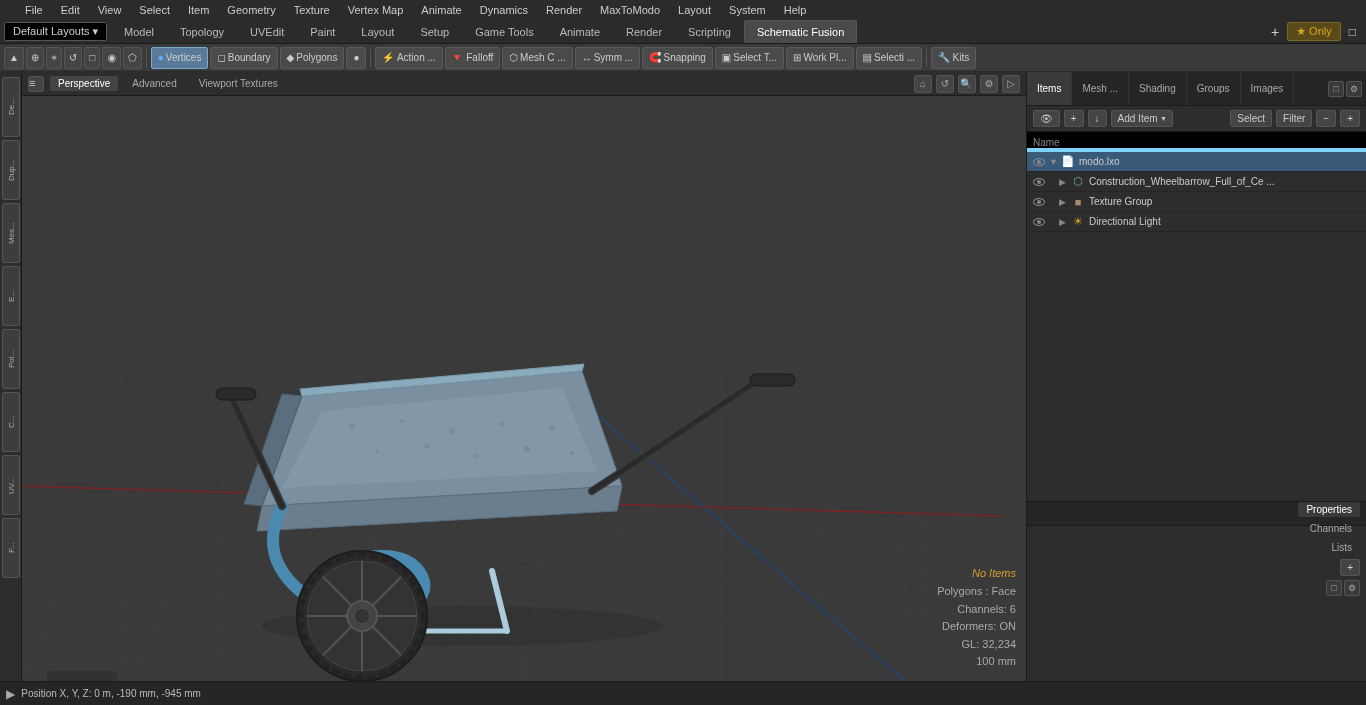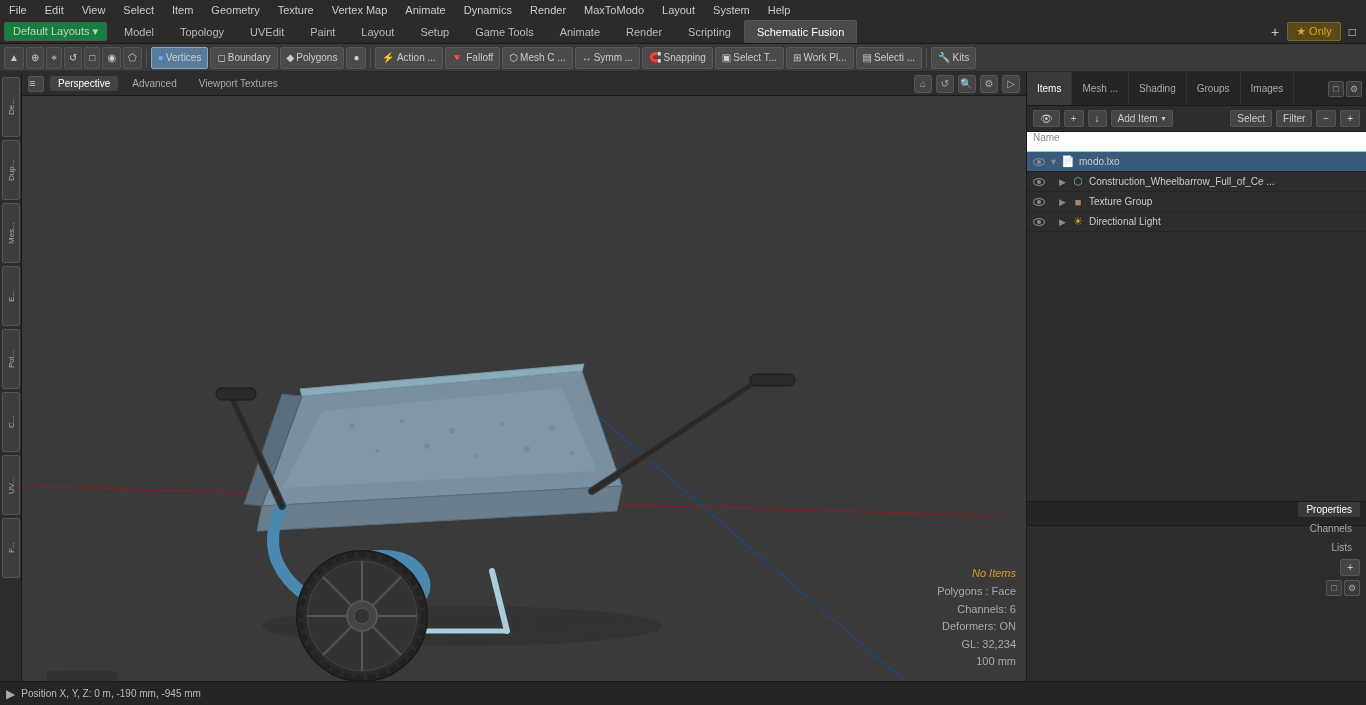--- a/index.html
+++ b/index.html
@@ -13,41 +13,41 @@
       overflow: hidden;
       user-select: none;
     }
 
     
     #menu-bar {
       height: 20px;
       background: #2b2b2b;
       display: flex;
       align-items: center;
-      padding: 0 1px;
+      padding: 0 17px;
       gap: 2px;
     }
     .menu-item {
       padding: 2px 8px;
       color: #ccc;
       font-size: 11px;
       cursor: pointer;
       border-radius: 2px;
     }
 
     
     #layout-bar {
       height: 24px;
       background: #2b2b2b;
       display: flex;
       align-items: center;
       border-bottom: 1px solid #1a1a1a;
     }
     #default-layouts {
-      background: #15803d;
+      background: #000000;
       border: 1px solid #555;
       padding: 2px 8px;
       color: #ccc;
       font-size: 11px;
       margin: 0 4px;
       border-radius: 2px;
       cursor: pointer;
     }
     .layout-tab {
       padding: 3px 12px;
@@ -312,25 +312,25 @@
       font-size: 10px;
     }
     .add-item-dropdown .arrow { margin-left: 4px; font-size: 8px; }
     #items-header-right {
       margin-left: auto;
       display: flex;
       gap: 4px;
     }
     #items-column-header {
       height: 20px;
-      background: #ffffff;
-      display: flex;
-      align-items: flex-start;
+      background: #000000;
+      display: flex;
+      align-items: flex-end;
       padding: 0 6px;
-      border-bottom: 1px solid #7dd3fc;
+      border-bottom: 4px solid #7dd3fc;
     }
     .col-header-name {
       font-size: 10px;
       color: #888;
       flex: 1;
     }
     #items-list {
       flex: 1;
       overflow-y: auto;
       background: #2d2d2d;

